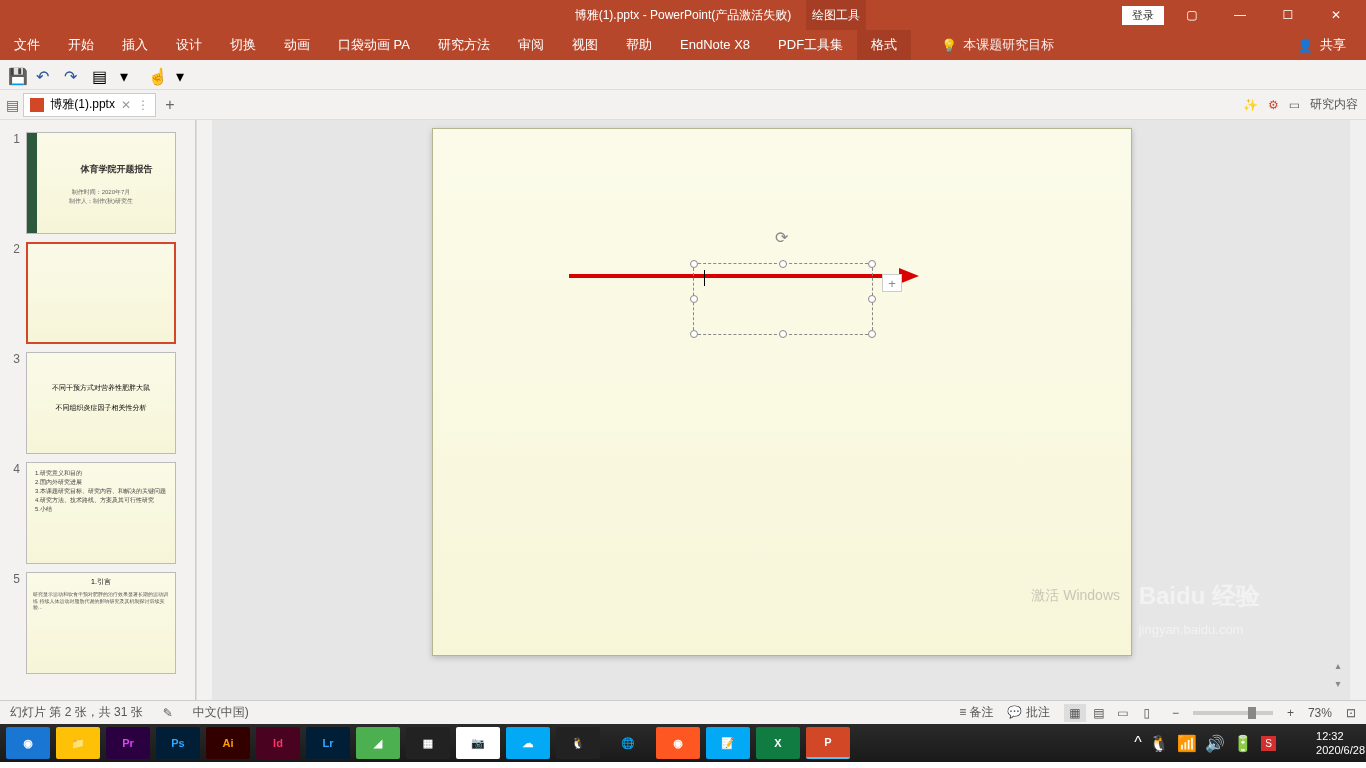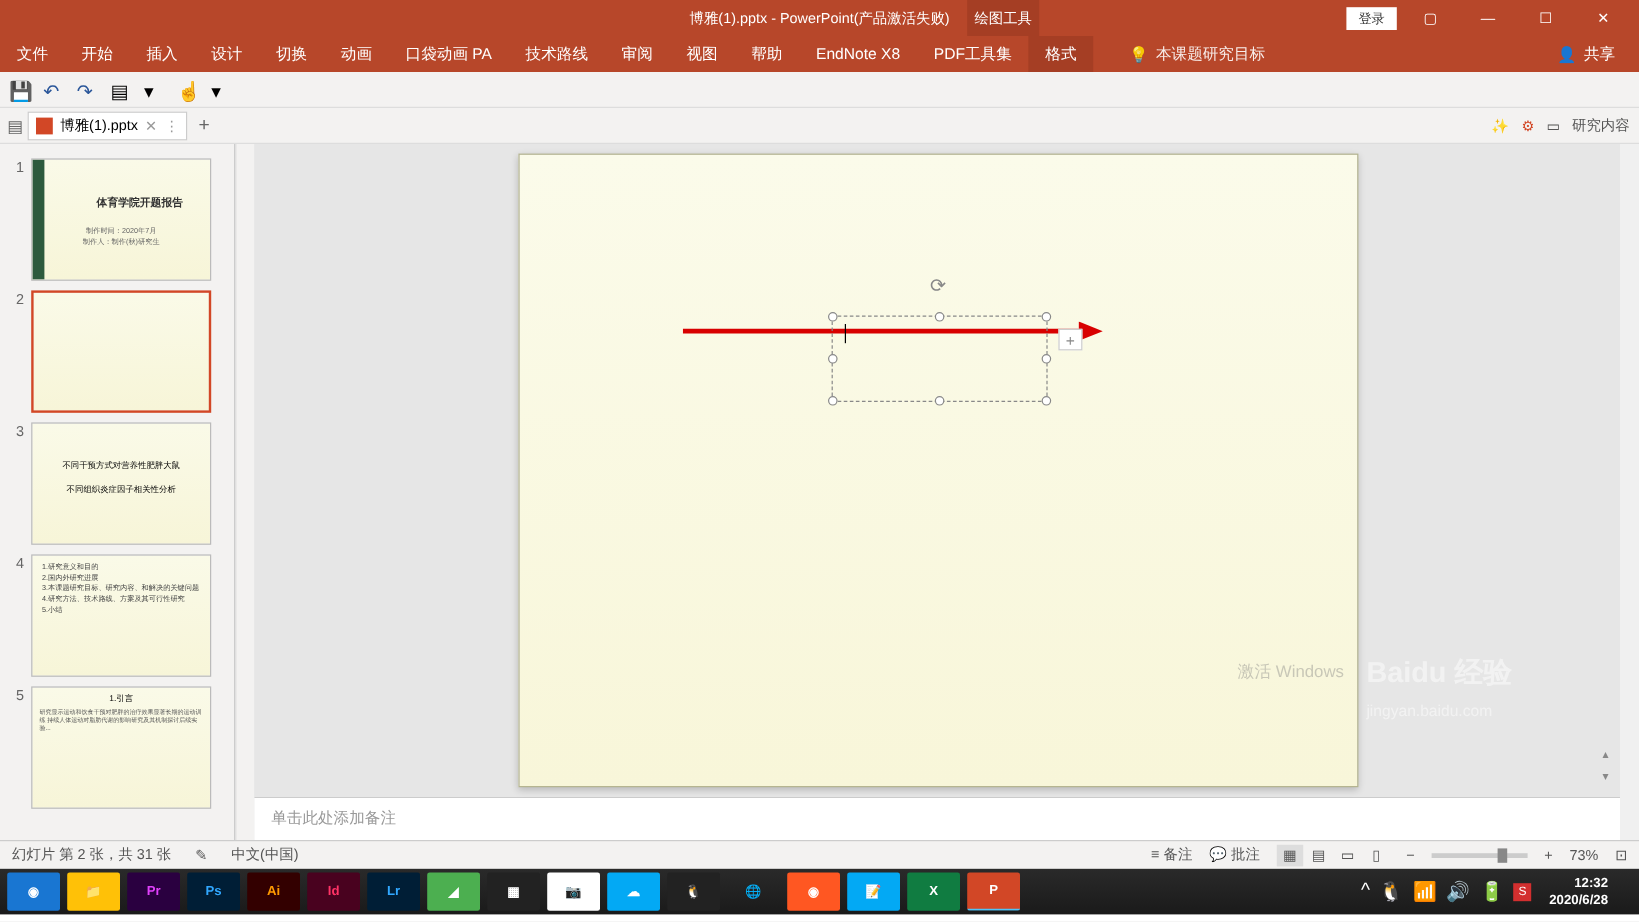--- a/index.html
+++ b/index.html
@@ -82,21 +82,21 @@
 .status-right { position: absolute; right: 10px; display: flex; align-items: center; gap: 14px; }
 .view-btns { display: flex; gap: 2px; }
 .vbtn { width: 22px; height: 18px; border: 1px solid transparent; display: flex; align-items: center; justify-content: center; cursor: pointer; }
 .vbtn.active { background: #ddd; }
 .zoom-slider { width: 80px; height: 4px; background: #ccc; position: relative; }
 .zoom-handle { position: absolute; left: 55px; top: -4px; width: 8px; height: 12px; background: #888; }
 
 
 .taskbar { height: 38px; background: linear-gradient(#2a2a2a, #1a1a1a); display: flex; align-items: center; padding: 0 6px; gap: 6px; position: relative; }
 .task-icon { width: 44px; height: 32px; display: flex; align-items: center; justify-content: center; border-radius: 2px; cursor: pointer; color: #fff; font-size: 11px; font-weight: bold; }
-.task-time { position: absolute; right: 26px; color: #fff; font-size: 11px; text-align: right; line-height: 1.3; font-weight: bold; }
+.task-time { position: absolute; right: 1px; color: #fff; font-size: 11px; text-align: left; line-height: 1.3; }
 .tray { position: absolute; right: 90px; display: flex; gap: 8px; align-items: center; }
 
 .watermark { position: absolute; right: 90px; bottom: 60px; opacity: 0.5; color: #fff; font-size: 24px; font-weight: bold; pointer-events: none; }
 .activate-wm { position: absolute; right: 230px; bottom: 95px; color: rgba(128,128,128,0.4); font-size: 14px; pointer-events: none; }
 </style>
 </head>
 <body>
 
 <div class="titlebar">
   <div class="titlebar-center">
@@ -115,21 +115,21 @@
 </div>
 
 <div class="ribbon">
   <span class="ribbon-tab">文件</span>
   <span class="ribbon-tab">开始</span>
   <span class="ribbon-tab">插入</span>
   <span class="ribbon-tab">设计</span>
   <span class="ribbon-tab">切换</span>
   <span class="ribbon-tab">动画</span>
   <span class="ribbon-tab">口袋动画 PA</span>
-  <span class="ribbon-tab">技术路线</span>
+  <span class="ribbon-tab">研究方法</span>
   <span class="ribbon-tab">审阅</span>
   <span class="ribbon-tab">视图</span>
   <span class="ribbon-tab">帮助</span>
   <span class="ribbon-tab">EndNote X8</span>
   <span class="ribbon-tab">PDF工具集</span>
   <span class="ribbon-tab active">格式</span>
   <span class="tell-me">
     <span>💡</span>
     <span>本课题研究目标</span>
   </span>
@@ -238,21 +238,20 @@
       <div class="nav-btns">
         <div class="nav-btn">▴</div>
         <div class="nav-btn">▾</div>
       </div>
       <div class="activate-wm">激活 Windows</div>
       <div class="watermark">
         <span>Baidu 经验</span><br>
         <span style="font-size:13px;font-weight:normal">jingyan.baidu.com</span>
       </div>
     </div>
-    <div class="notes">单击此处添加备注</div>
   </div>
   <div class="scrollh-area"></div>
 </div>
 
 <div class="status">
   <span>幻灯片 第 2 张，共 31 张</span>
   <span>✎</span>
   <span>中文(中国)</span>
   <div class="status-right">
     <span>≡ <span>备注</span></span>

